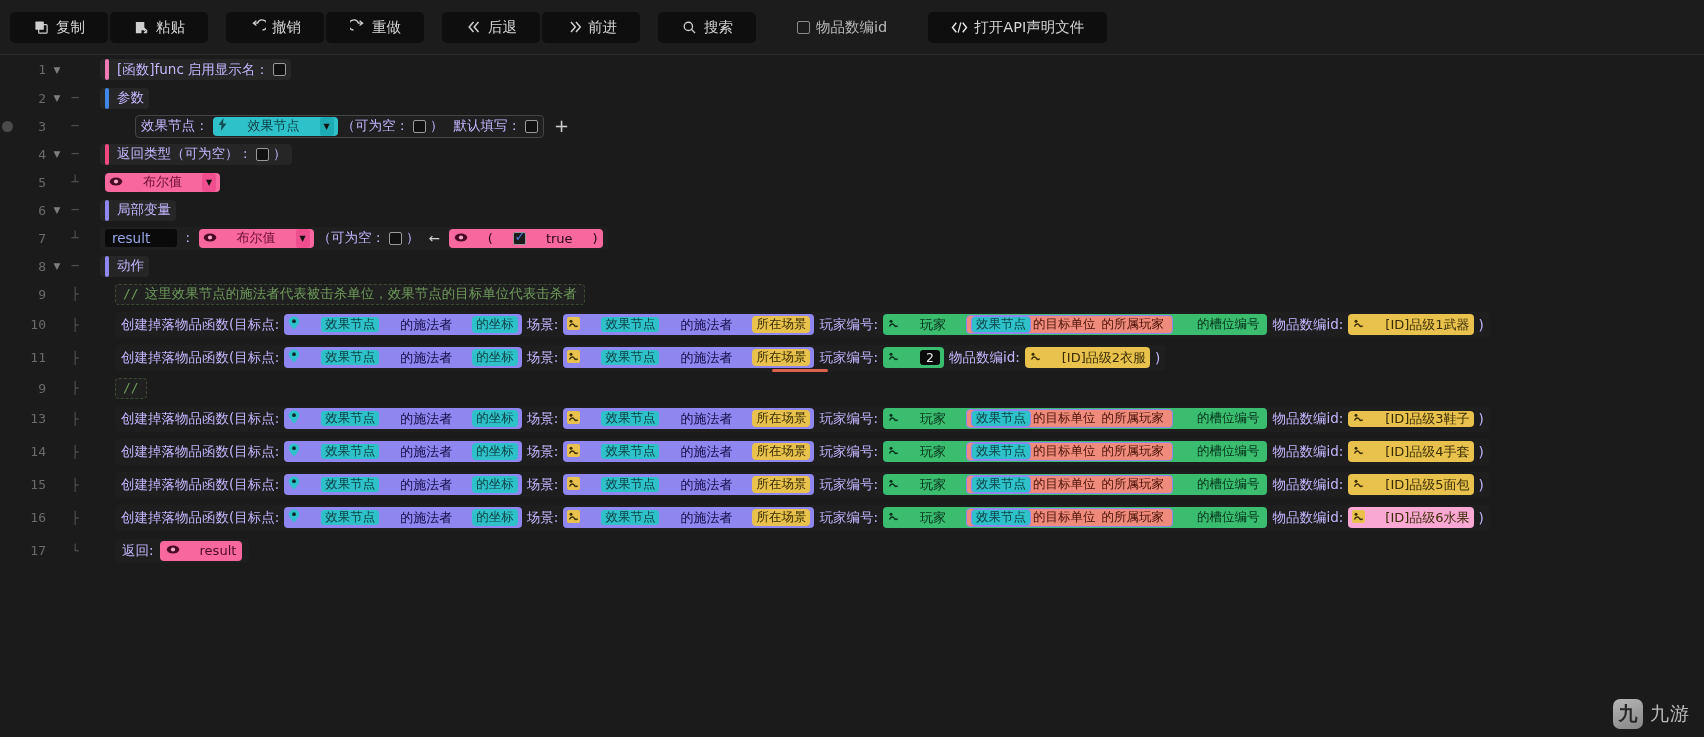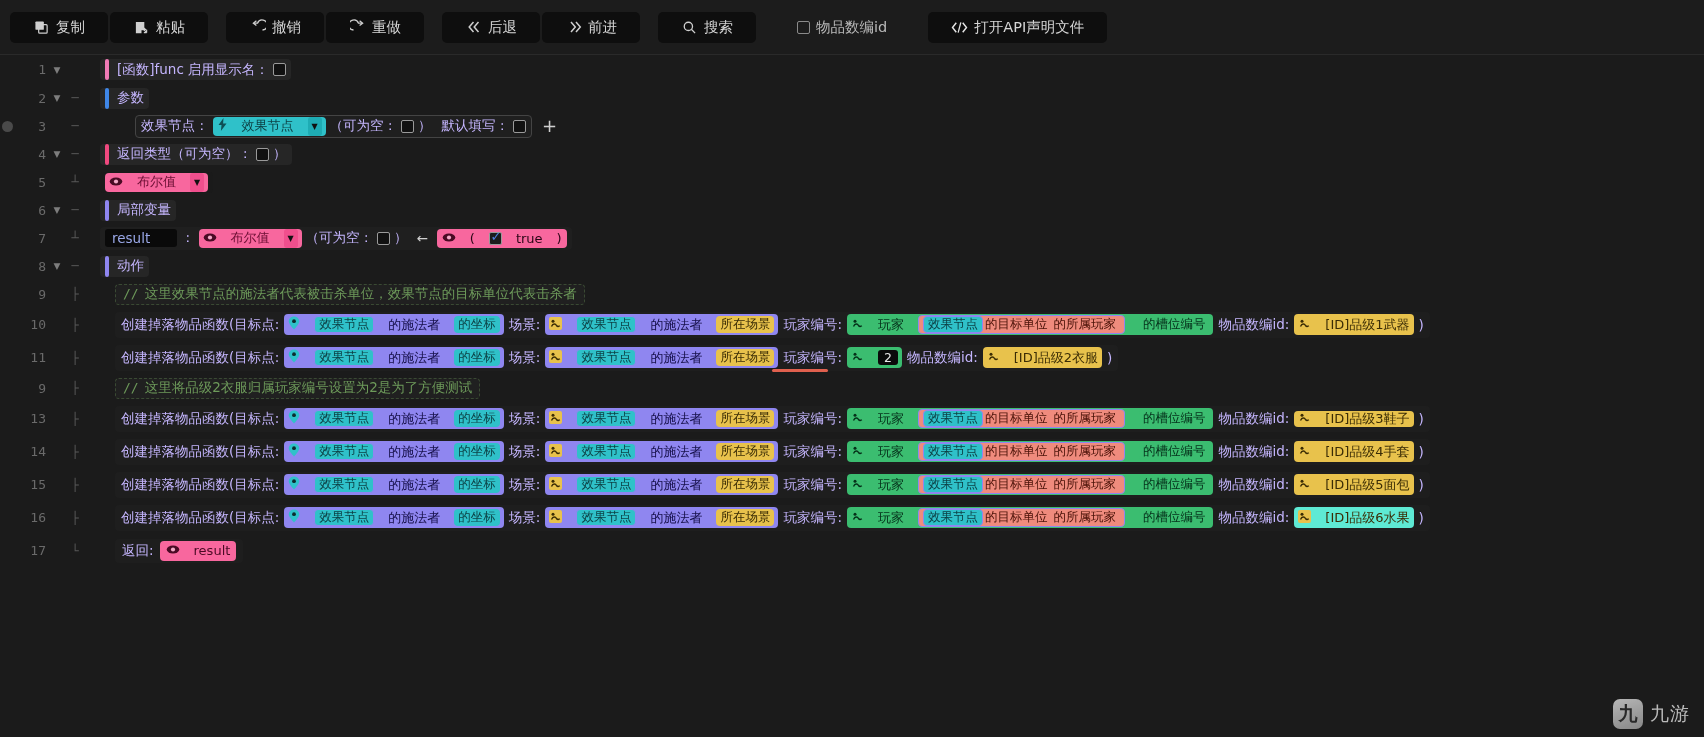--- a/index.html
+++ b/index.html
@@ -85,21 +85,21 @@
     white-space: nowrap;
   }
   .accent {
     width: 4px; height: 21px; border-radius: 2px; margin-right: 4px; flex: 0 0 4px;
   }
   .txt { color: #c4b5fd; font-size: 13.5px; white-space: nowrap; }
 
   .chip {
     display: inline-flex; align-items: center;
     border-radius: 4px; padding: 0 4px; height: 19px;
-    font-size: 13px; white-space: nowrap; gap: 14px;
+    font-size: 13px; white-space: nowrap; gap: 20px;
   }
   .chip-inner {
     display: inline-flex; align-items: center;
     border-radius: 4px; padding: 0 4px; height: 17px;
     font-size: 12.5px; white-space: nowrap; gap: 2px;
   }
   .sq {
     width: 13px; height: 13px;
     border: 1.6px solid #9a9a9a; border-radius: 2px;
     background: #111; display: inline-block; flex: 0 0 13px;
@@ -557,21 +557,20 @@
     </div>
 
     <div class="row">
       <div class="gutter">9</div>
       <div class="fold"></div>
       <div class="indent" style="width:47px">
           <span class="tree-mark">├</span>
         </div>
       <div class="comment">
         <span class="slashes">//</span>
-        <span class="ctext">这里将品级2衣服归属玩家编号设置为2是为了方便测试</span>
       </div>
     </div>
 
     <div class="row" style="height:33px">
       <div class="gutter">13</div>
       <div class="fold"></div>
       <div class="indent" style="width:47px">
           <span class="tree-mark">├</span>
         </div>
       <div class="stmt" style="background:#1e1e1e;height:26px;padding:0 6px;gap:5px">
@@ -829,21 +828,21 @@
             <span>的目标单位</span>
             <span class="chip-inner" style="background:#ef8b7d;color:#4a1208">
                 <span>的所属玩家</span>
               </span>
           </span>
           <span class="chip-inner" style="background:#3bbd70;color:#05301a">
               <span>的槽位编号</span>
             </span>
         </span>
         <span class="txt">物品数编id:</span>
-        <span class="chip" style="background:#5eead4;color:#3a2c05;height:21px">
+        <span class="chip" style="background:#f9a8d4;color:#3a2c05;height:21px">
           <span><svg width="13" height="13" viewBox="0 0 13 13">
                 <rect width="13" height="13" rx="2" fill="#e8c24c"></rect>
                 <path d="M2.5 9.5 C4 6 6.5 6.5 7.5 8.5 C8.5 10 10 9.5 10.8 8.8" stroke="#3a2c05" stroke-width="1.4" fill="none"></path>
                 <circle cx="4" cy="4.2" r="1.5" fill="#3a2c05"></circle>
               </svg></span>
           <span>[ID]品级6水果</span>
         </span>
         <span class="txt">)</span>
       </div>
     </div>

